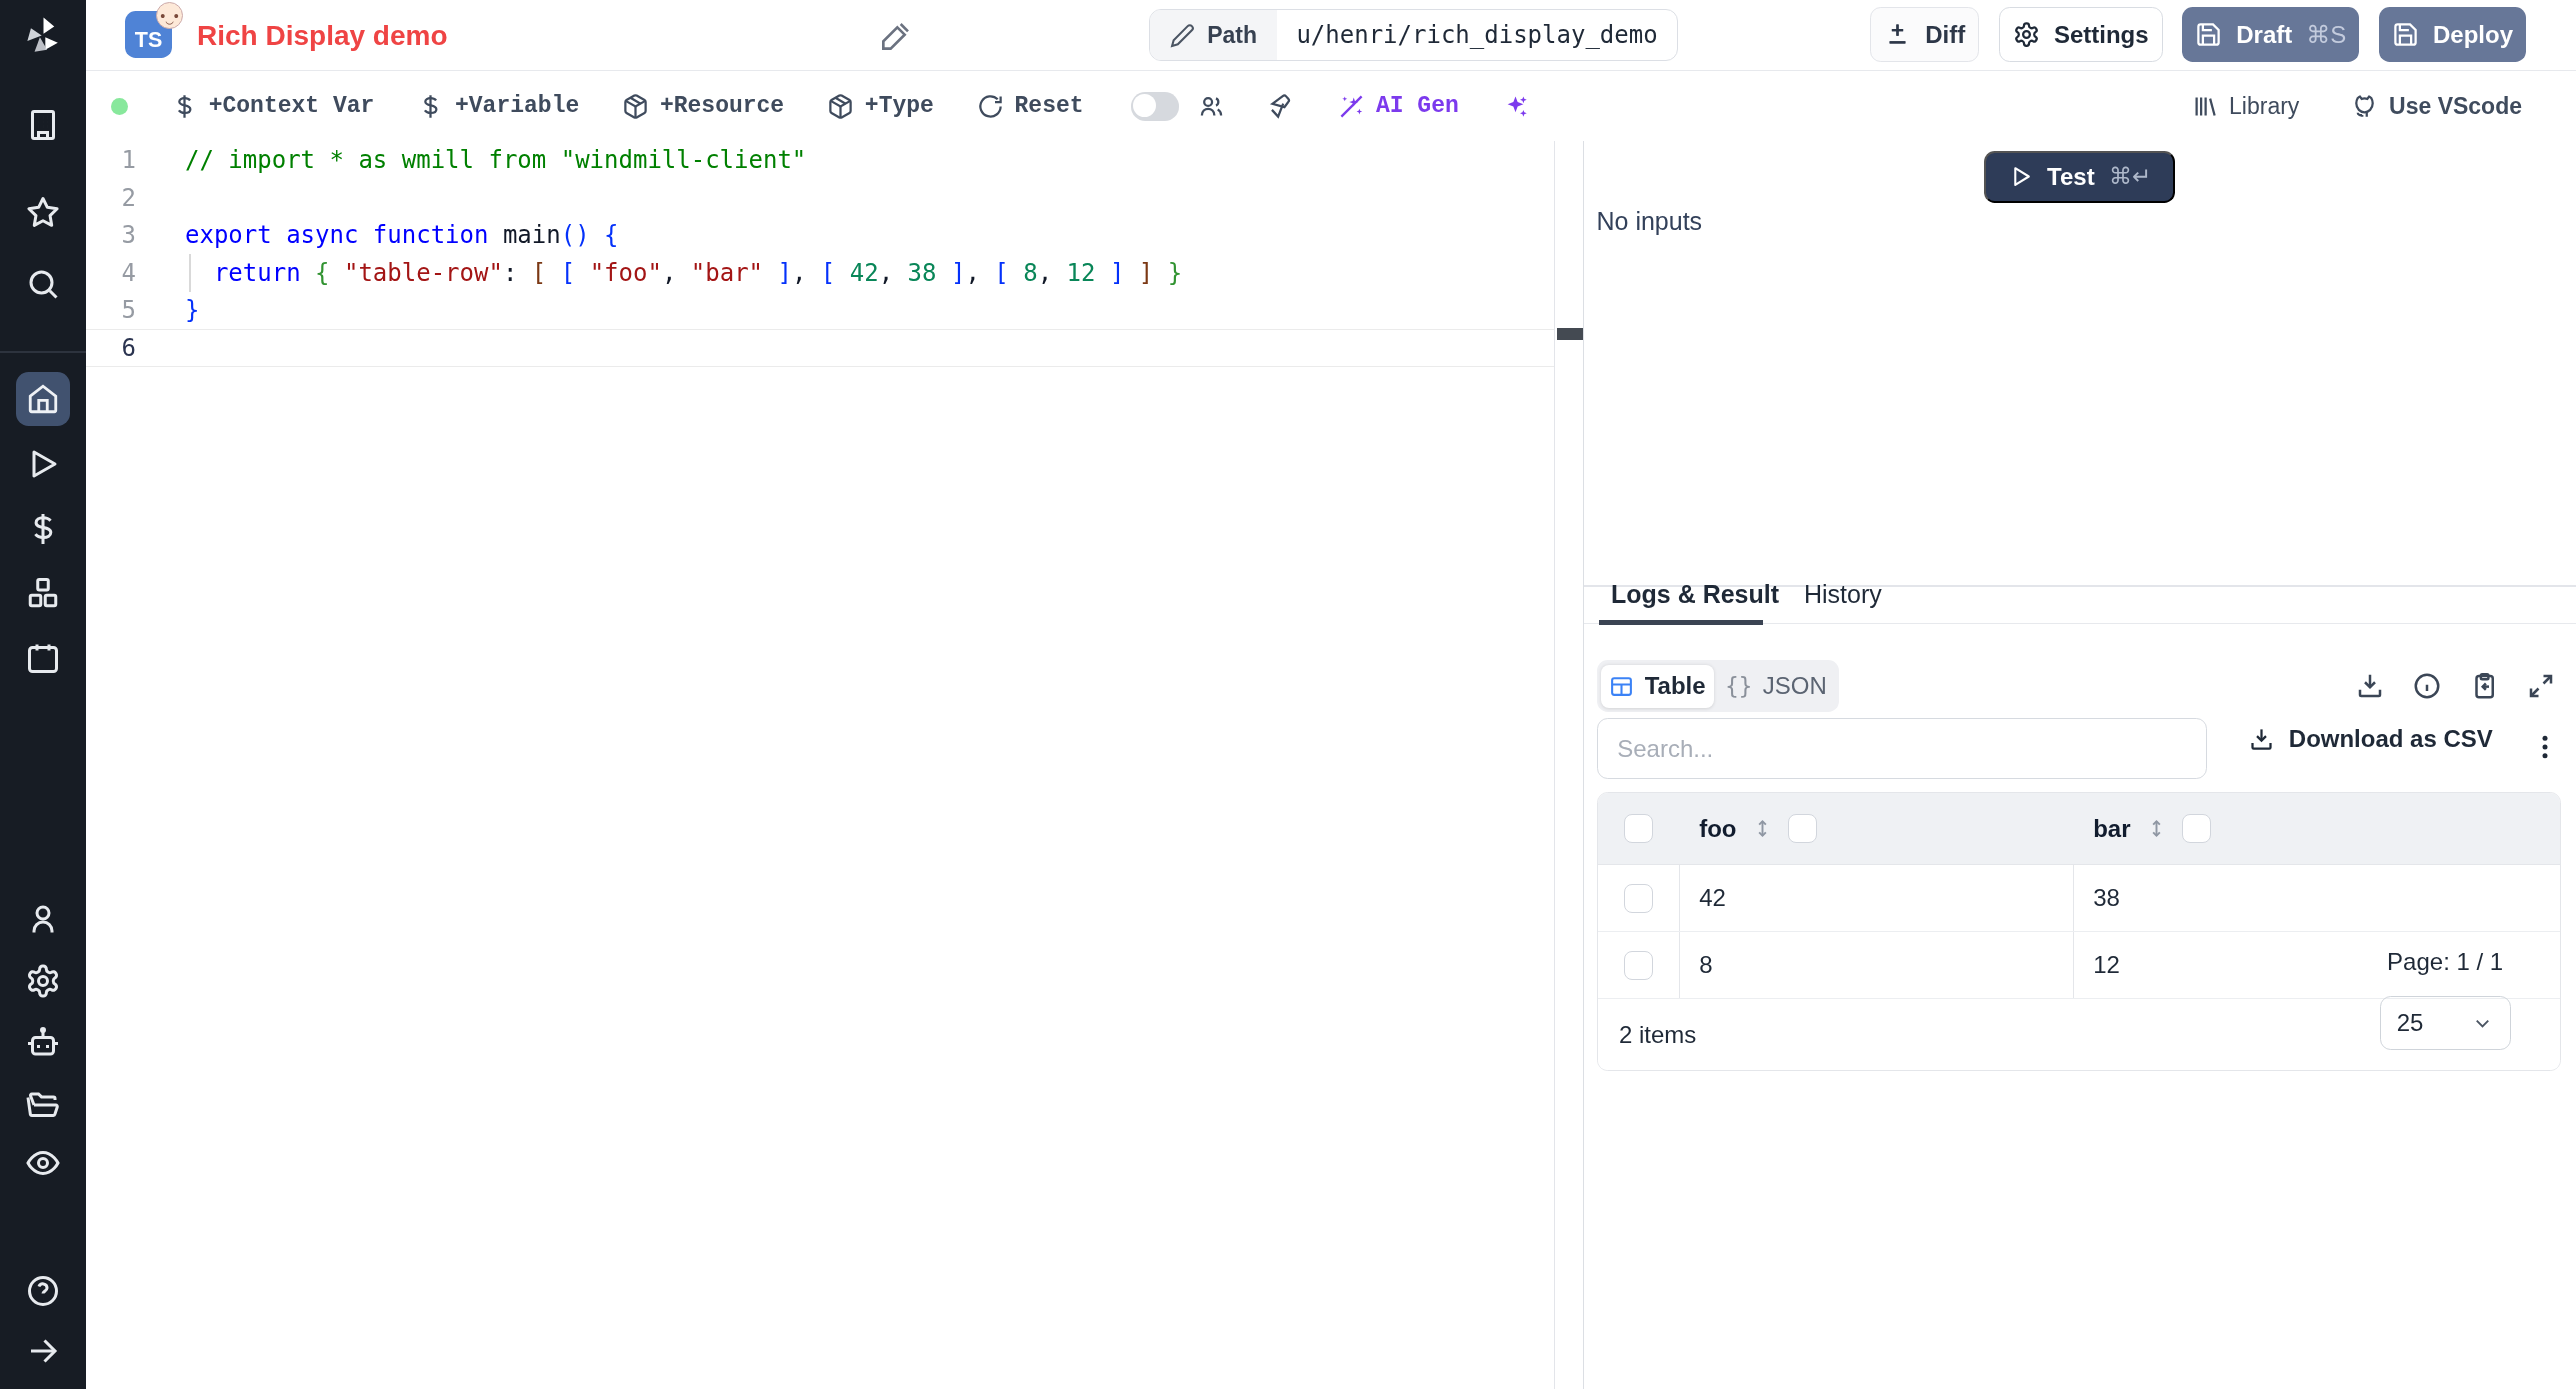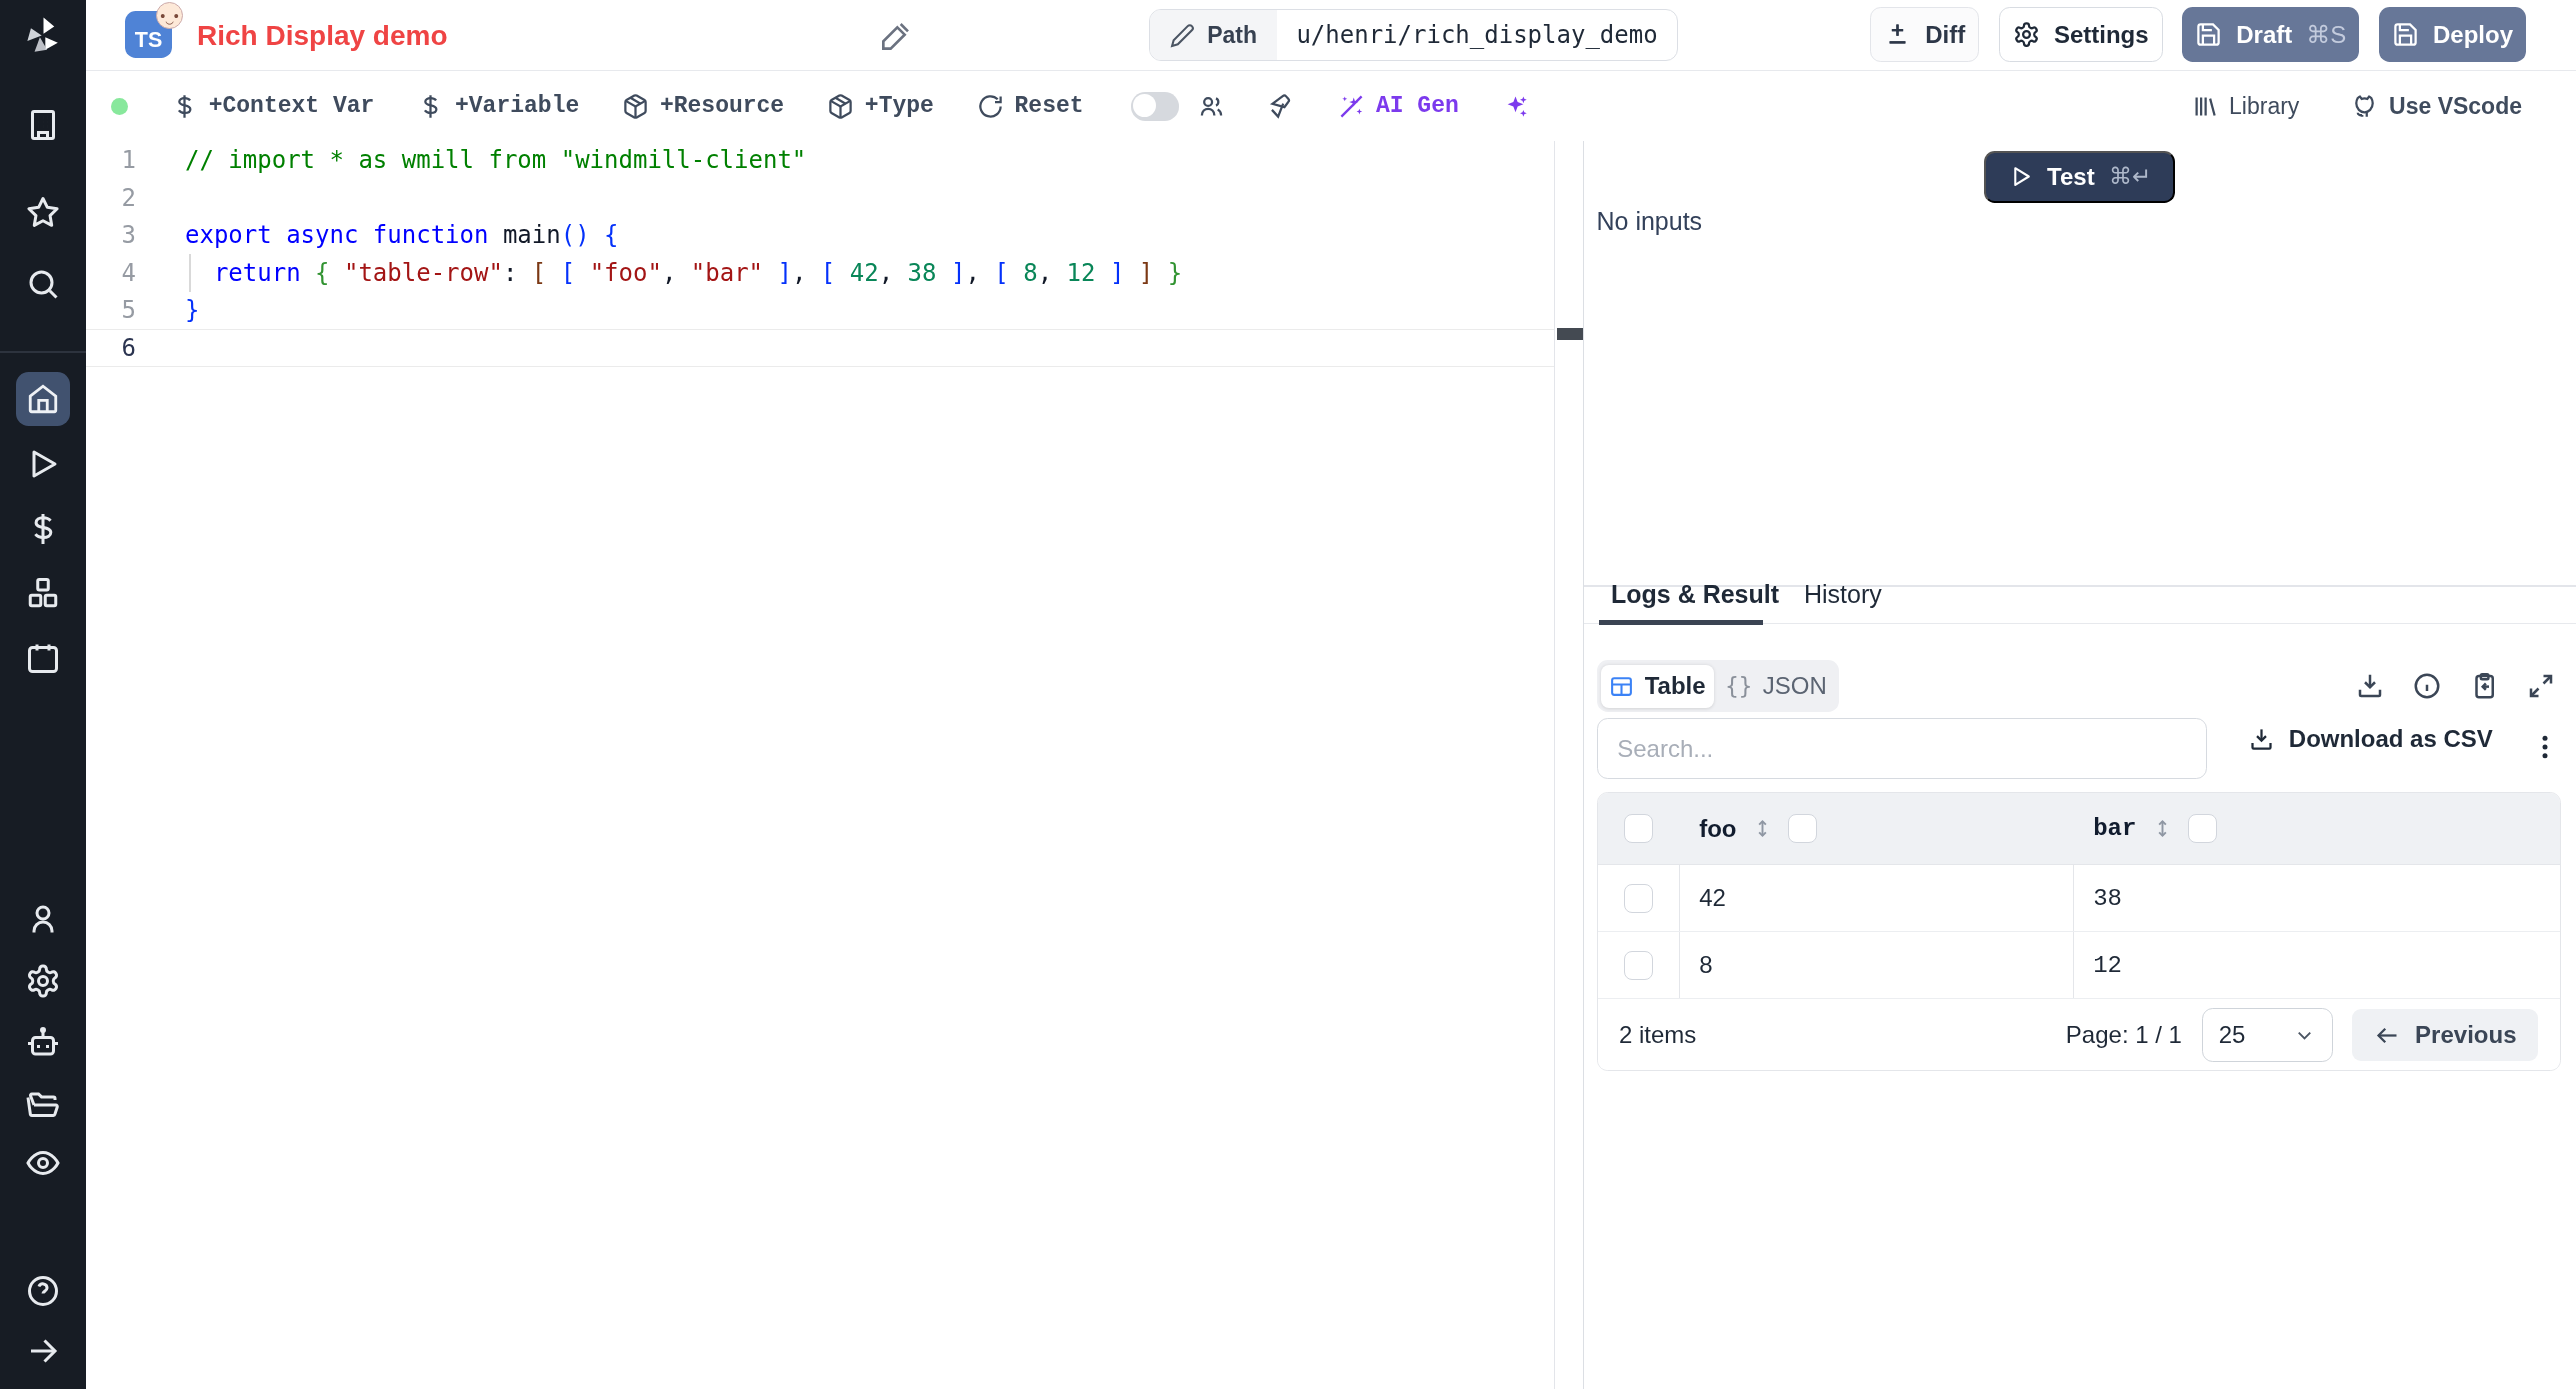--- a/index.html
+++ b/index.html
@@ -86,27 +86,27 @@
   .csv svg { width:27px; height:27px; }
   .kebab { position:absolute; left:930px; top:7.2px; width:36px; height:43px; display:flex; align-items:center; justify-content:center; color:#1f2937; cursor:pointer; }
 
   .rtable { position:absolute; left:12.5px; top:651px; width:964px; height:279px; border:1.8px solid #e4e6ea; border-radius:10.7px; overflow:hidden; background:#fff; }
   .thead { display:flex; height:72px; background:#eff1f4; border-bottom:1.8px solid #e4e6ea; align-items:center; }
   .trow { display:flex; height:67px; border-bottom:1.8px solid #eceef1; align-items:center; background:#fff; }
   .cell-check { width:82px; display:flex; align-items:center; justify-content:center; align-self:stretch; border-right:1.8px solid #e4e6ea; }
   .thead .cell-check { border-right:none; }
   .cell-foo { width:394px; padding-left:19.7px; display:flex; align-items:center; gap:14.3px; align-self:stretch; border-right:1.8px solid #e4e6ea; font-size:24px; color:#1f2937; }
   .thead .cell-foo { border-right:none; }
-  .cell-bar { flex:1; padding-left:19.7px; display:flex; align-items:center; gap:14.3px; font-size:24px; color:#1f2937;font-family:Liberation Mono, monospace; }
+  .cell-bar { flex:1; padding-left:19.7px; display:flex; align-items:center; gap:14.3px; font-size:24px; color:#1f2937; }
   .colname { font-weight:700; color:#111c2e; }
   .checkbox { width:29px; height:29px; border:1.8px solid #d2d6dd; border-radius:8px; background:#fff; cursor:pointer; }
   .sort-ic { width:23px; height:23px; color:#8f97a3; cursor:pointer; }
   .tfoot { display:flex; height:72px; align-items:center; padding:0 21.5px; background:#fff; }
   .items-count { font-size:24px; color:#1f2937; }
-  .foot-right { margin-left:auto; display:flex; align-items:center; gap:19.7px; }
+  .foot-right { margin-left:auto; display:flex; align-items:center; gap:19.7px;flex-direction:column; }
   .page-label { font-size:24px; color:#1f2937; }
   .page-select { width:131px; height:54px; border:1.8px solid #cfd4da; border-radius:10.7px; display:flex; align-items:center; justify-content:space-between; padding:0 16px; font-size:24px; color:#1f2937; cursor:pointer; }
   .page-select svg { width:23px; height:23px; color:#4b5563; }
   .prev-btn { height:52px; background:#eff1f4; border-radius:9px; display:flex; align-items:center; gap:14.3px; padding:0 21.5px; font-size:24px; font-weight:700; color:#3b4656; cursor:pointer; }
   .prev-btn svg { width:27px; height:27px; }
 </style>
 </head>
 <body>
 
 <div class="stage">

